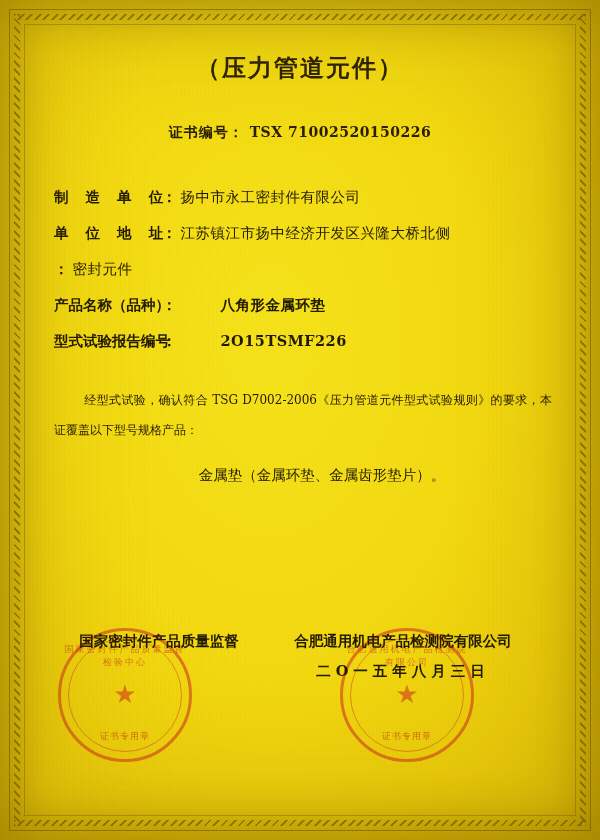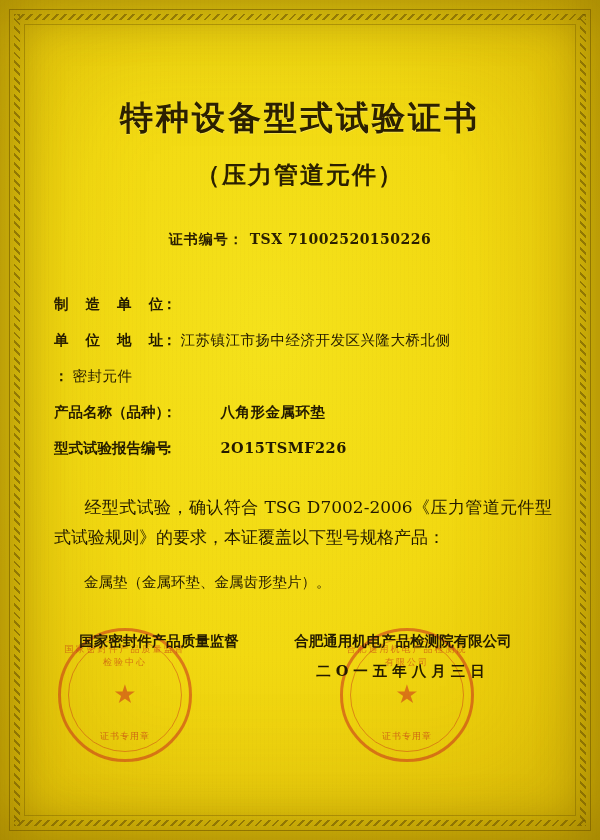--- a/index.html
+++ b/index.html
@@ -127,36 +127,37 @@
     margin-right: 4px;
   }
   .field-value {
     font-weight: normal;
     letter-spacing: 0.5px;
   }
   .field-row.bold-val .field-value { font-weight: bold; margin-left: 40px; }
 
   .body-para {
     margin-top: 34px;
-    font-size: 17px;
+    font-size: 12px;
     line-height: 30px;
     color: #231a00;
     padding-left: 14px;
     padding-right: 8px;
     text-align: justify;
     font-family: "DejaVu Serif", serif;
   }
   .body-para .indent { display: inline-block; width: 30px; }
   .body-para2 {
     margin-top: 16px;
     font-size: 14.5px;
     line-height: 28px;
     color: #231a00;
     padding-left: 44px;
     font-family: "DejaVu Serif", serif;
+    text-align: center;
   }
 
   .signature-area {
     position: absolute;
     left: 0;
     right: 16px;
     bottom: 86px;
     height: 150px;
   }
   .sig-cols {
@@ -253,32 +254,32 @@
 <body>
 
 <div class="certificate">
 
   <div class="frame-outer"></div>
   <div class="frame-zig"></div>
   <div class="frame-inner"></div>
 
   <div class="content">
 
-    <div class="title-main">特种设备型式试验证书</div>
     <div class="title-sub">（压力管道元件）</div>
 
     <div class="cert-no-row">
       <span class="label">证书编号：</span><span class="value">TSX 71002520150226</span>
     </div>
 
     <div class="fields">
 
       <div class="field-row">
         <span class="field-label spread">制 造 单 位</span>
         <span class="field-colon">：</span>
+        <span class="field-value">扬中市永工密封件有限公司</span>
       </div>
 
       <div class="field-row">
         <span class="field-label spread">单 位 地 址</span>
         <span class="field-colon">：</span>
         <span class="field-value">江苏镇江市扬中经济开发区兴隆大桥北侧</span>
       </div>
 
       <div class="field-row">
         <span class="field-colon">：</span>

